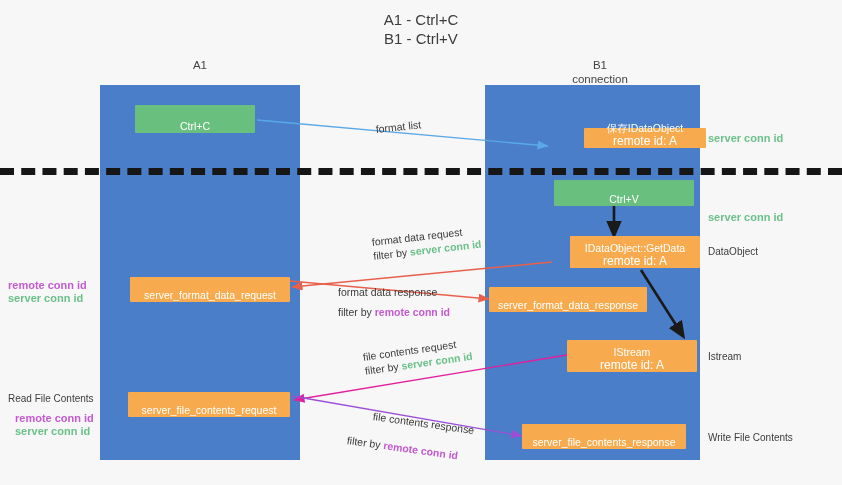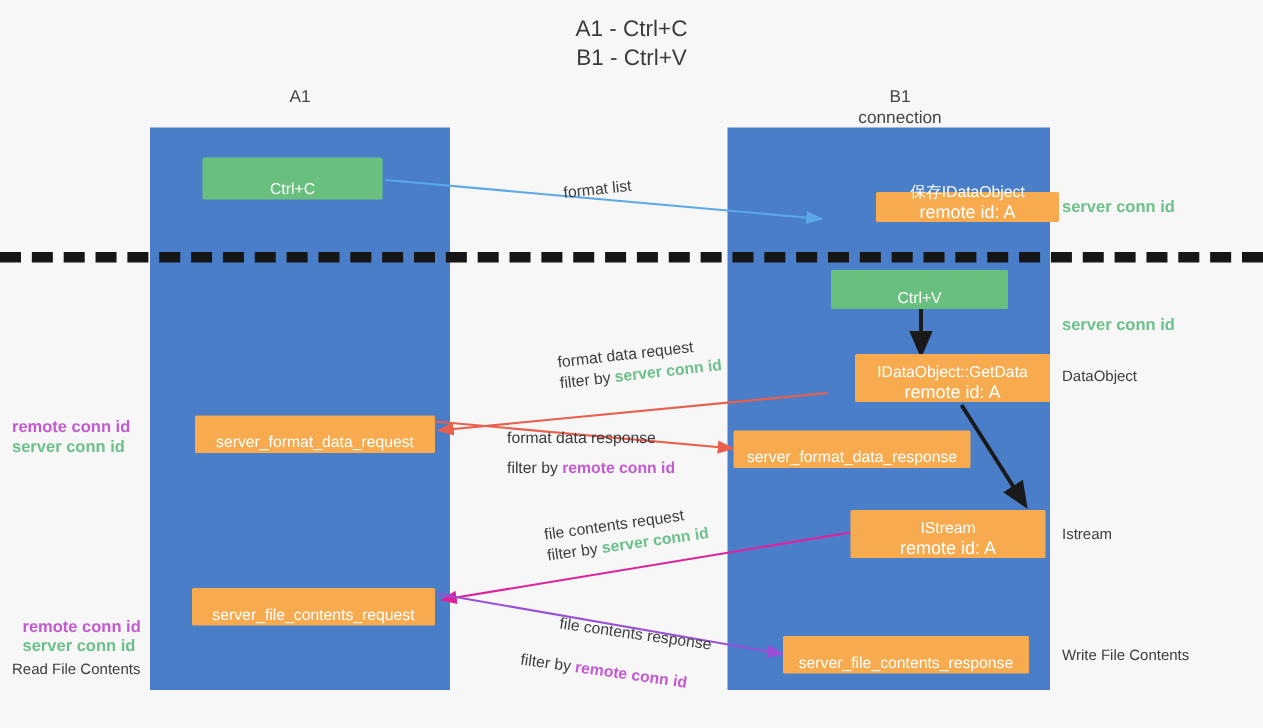--- a/index.html
+++ b/index.html
@@ -113,21 +113,21 @@
 
   <div class="abs node green" style="left:135px;top:105px;width:120px;height:28px;">
     <div>Ctrl+C</div>
   </div>
 
   <div class="abs node orange" style="left:584px;top:128px;width:122px;height:20px;">
     <div>保存IDataObject</div>
     <div class="l2">remote id: A</div>
   </div>
 
-  <div class="abs node green" style="left:554px;top:180px;width:118px;height:26px;">
+  <div class="abs node green" style="left:554px;top:180px;width:140px;height:26px;">
     <div>Ctrl+V</div>
   </div>
 
   <div class="abs node orange" style="left:550px;top:236px;width:130px;height:32px;margin-left:20px;">
     <div>IDataObject::GetData</div>
     <div class="l2">remote id: A</div>
   </div>
 
   <div class="abs node orange" style="left:489px;top:287px;width:158px;height:25px;">
     <div>server_format_data_response</div>
@@ -184,17 +184,17 @@
 
   <div class="abs sidelabel green-t" style="left:708px;top:131px;">server conn id</div>
   <div class="abs sidelabel green-t" style="left:708px;top:210px;">server conn id</div>
   <div class="abs plainlab" style="left:708px;top:245px;">DataObject</div>
   <div class="abs plainlab" style="left:708px;top:350px;">Istream</div>
   <div class="abs plainlab" style="left:708px;top:431px;">Write File Contents</div>
 
   <div class="abs sidelabel magenta-t" style="left:8px;top:278px;">remote conn id</div>
   <div class="abs sidelabel green-t" style="left:8px;top:291px;">server conn id</div>
 
-  <div class="abs plainlab" style="left:8px;top:392px;margin-top:48px;">Read File Contents</div>
+  <div class="abs plainlab" style="left:8px;top:392px;">Read File Contents</div>
   <div class="abs sidelabel magenta-t" style="left:15px;top:411px;">remote conn id</div>
   <div class="abs sidelabel green-t" style="left:15px;top:424px;">server conn id</div>
 
 </div>
 
 </body></html>

